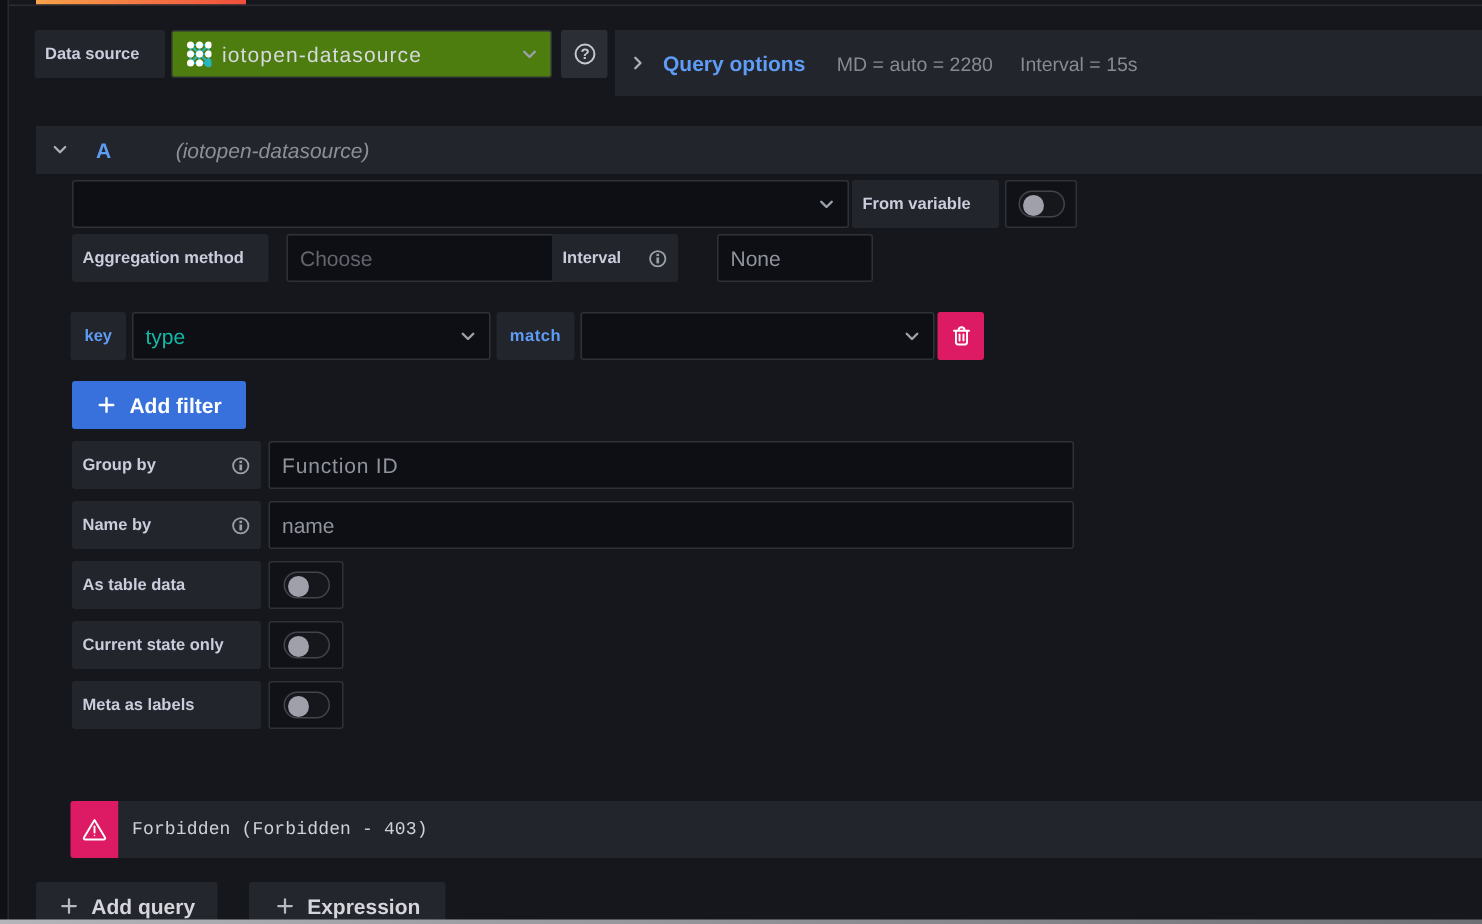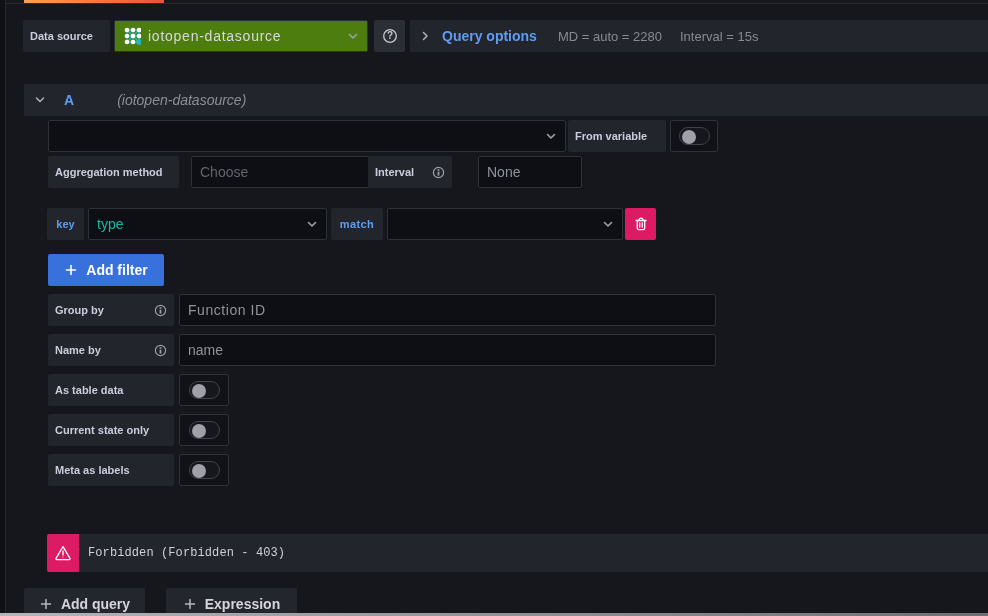--- a/index.html
+++ b/index.html
@@ -99,21 +99,21 @@
     </span>
 </div>
 
 <div class="abs" style="left:374px;top:20px;width:31px;height:32px;background:#2b2e35;border-radius:2px;display:flex;align-items:center;justify-content:center;">
   <svg width="16" height="16" viewBox="0 0 16 16">
     <circle cx="8" cy="8" r="6.3" fill="none" stroke="#c7c9d1" stroke-width="1.3"></circle>
     <text x="8" y="11.2" font-size="10" font-weight="bold" fill="#c7c9d1" text-anchor="middle" font-family="Liberation Sans">?</text>
   </svg>
 </div>
 
-<div class="abs" style="left:410px;top:20px;width:578px;height:32px;background:#22252b;display:flex;align-items:center;">
+<div class="abs" style="left:410px;top:20px;width:578px;height:44px;background:#22252b;display:flex;align-items:center;">
   <svg width="12" height="12" viewBox="0 0 12 12" style="margin-left:9px;">
       <path d="M4.5 2.5 L8 6 L4.5 9.5" fill="none" stroke="#aeb2b9" stroke-width="1.5" stroke-linecap="round" stroke-linejoin="round"></path>
     </svg>
   <span class="blue" style="margin-left:11px;font-weight:700;">Query options</span>
   <span style="margin-left:21px;color:#868b93;font-size:13px;">MD = auto = 2280</span>
   <span style="margin-left:18px;color:#868b93;font-size:13px;">Interval = 15s</span>
 </div>
 
 <div class="abs" style="left:24px;top:84px;width:964px;height:32px;background:#22252b;display:flex;align-items:center;">
   <svg width="12" height="12" viewBox="0 0 12 12" style="margin-left:10px;">

